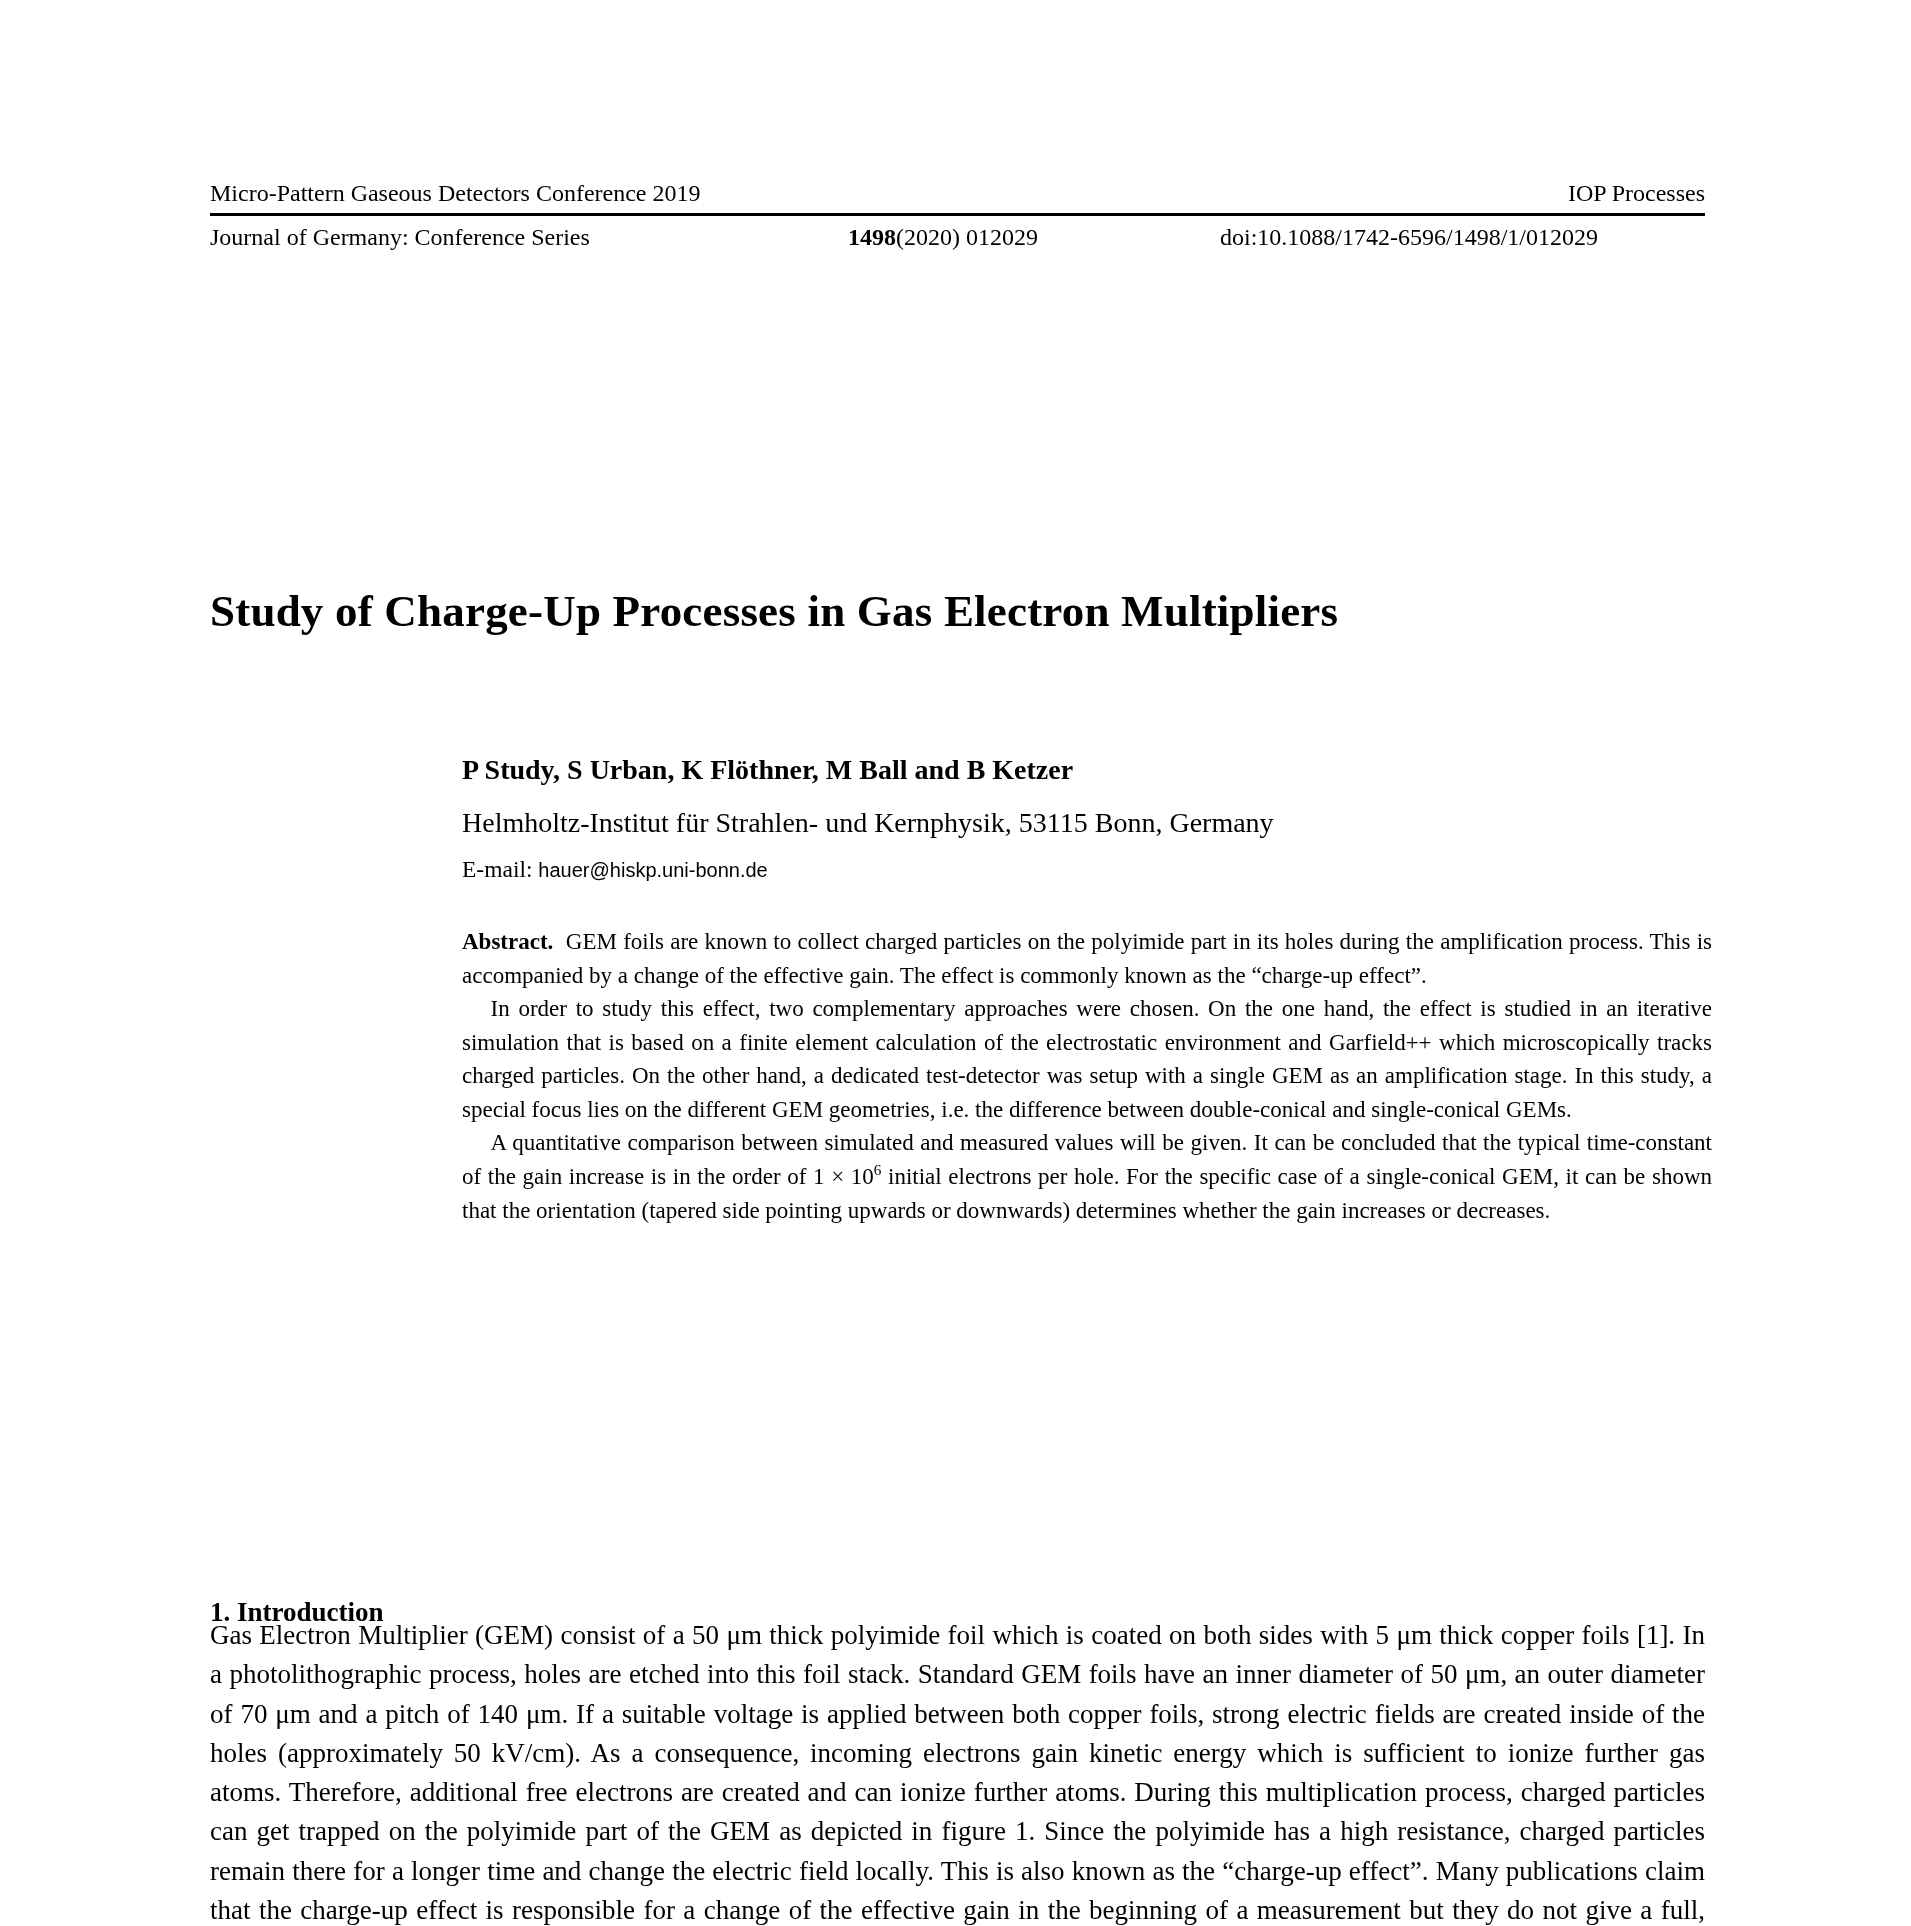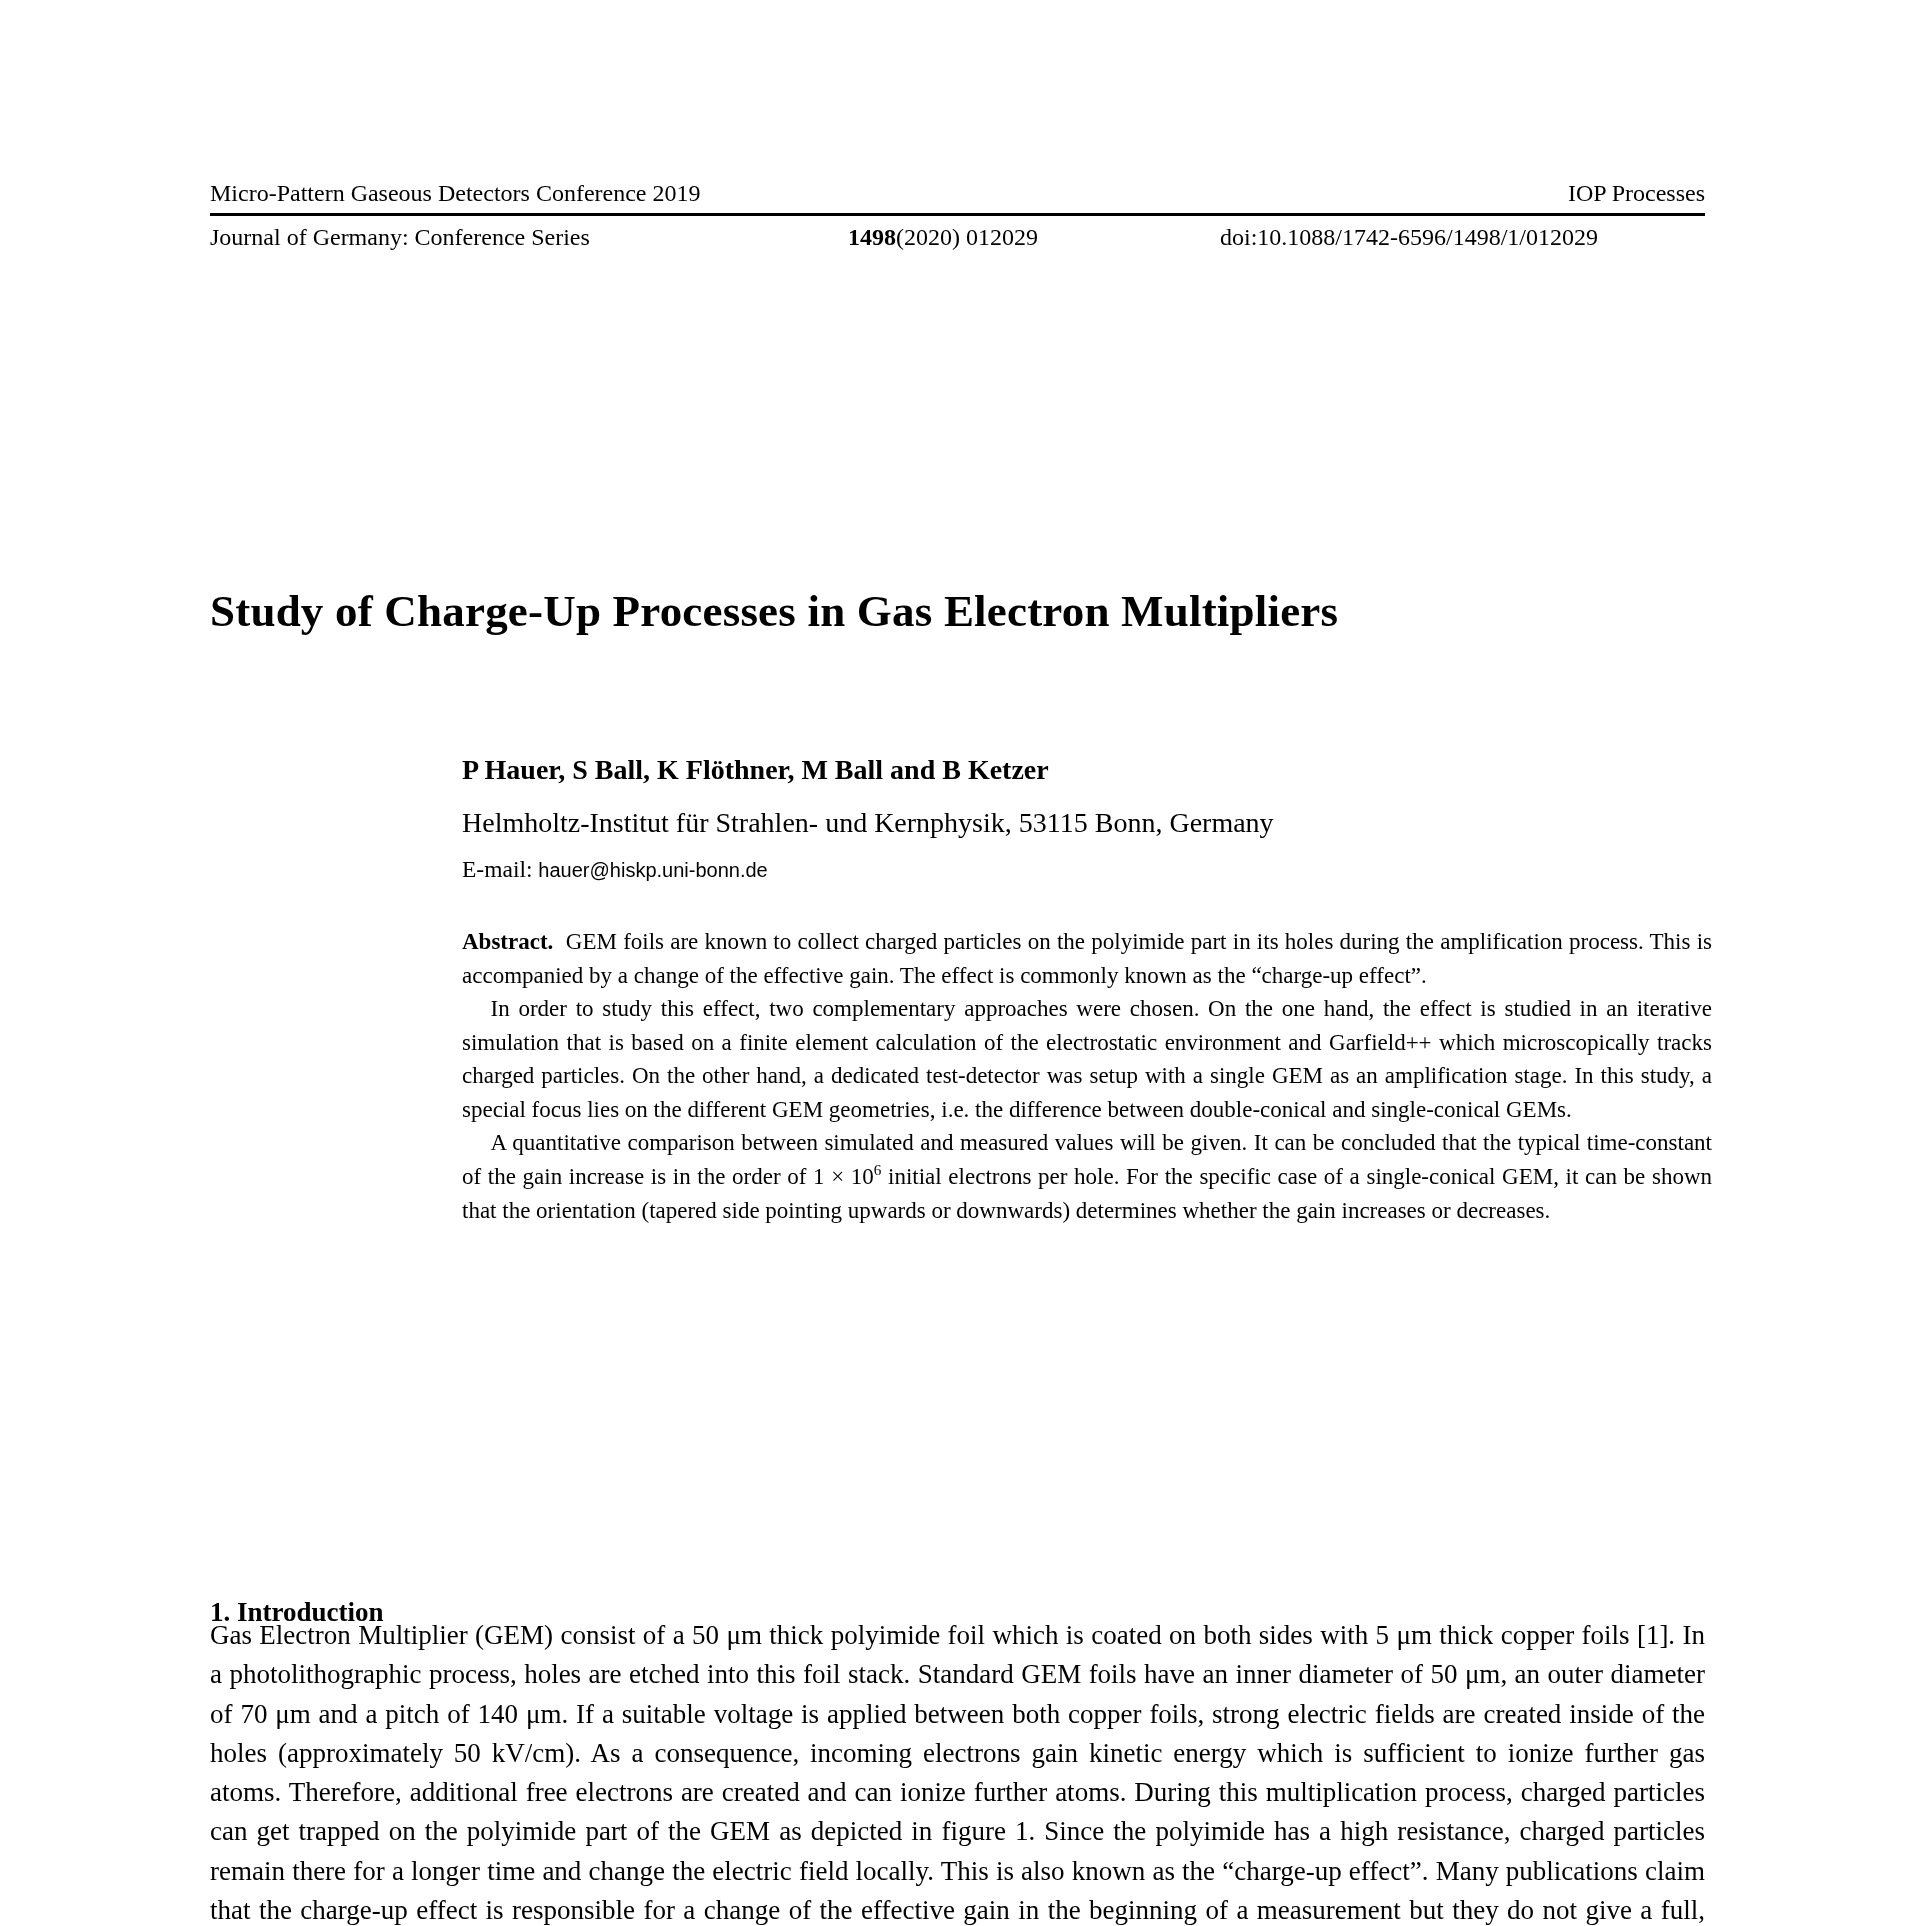--- a/index.html
+++ b/index.html
@@ -138,21 +138,21 @@
     <div class="runhead-row row2">
       <span class="runhead-journal">Journal of Germany: Conference Series</span>
       <span class="runhead-volume"><b>1498</b><span>(2020) 012029</span></span>
       <span class="runhead-doi">doi:10.1088/1742-6596/1498/1/012029</span>
     </div>
   </div>
 
   <h1 class="title">Study of Charge-Up Processes in Gas Electron Multipliers</h1>
 
   <div class="authblock">
-    <div class="authors">P Hauer, S Ball, K Flöthner, M Ball and B Ketzer</div>
+    <div class="authors">P Study, S Urban, K Flöthner, M Ball and B Ketzer</div>
     <div class="affiliation">Helmholtz-Institut für Strahlen- und Kernphysik, 53115 Bonn, Germany</div>
     <div class="email"><span>E-mail:</span>
       <span class="mono">hauer@hiskp.uni-bonn.de</span>
     </div>
   </div>
 
   <div class="abstract">
     <p><span class="lead">Abstract.</span>&nbsp;&nbsp;<span>GEM foils are known to collect charged particles on the polyimide part in its holes during the amplification process. This is accompanied by a change of the effective gain. The effect is commonly known as the “charge-up effect”.</span></p>
     <p>In order to study this effect, two complementary approaches were chosen. On the one hand, the effect is studied in an iterative simulation that is based on a finite element calculation of the electrostatic environment and Garfield++ which microscopically tracks charged particles. On the other hand, a dedicated test-detector was setup with a single GEM as an amplification stage. In this study, a special focus lies on the different GEM geometries, i.e. the difference between double-conical and single-conical GEMs.</p>
     <p><span>A quantitative comparison between simulated and measured values will be given. It can be concluded that the typical time-constant of the gain increase is in the order of 1 × 10</span><sup>6</sup><span> initial electrons per hole. For the specific case of a single-conical GEM, it can be shown that the orientation (tapered side pointing upwards or downwards) determines whether the gain increases or decreases.</span></p>

